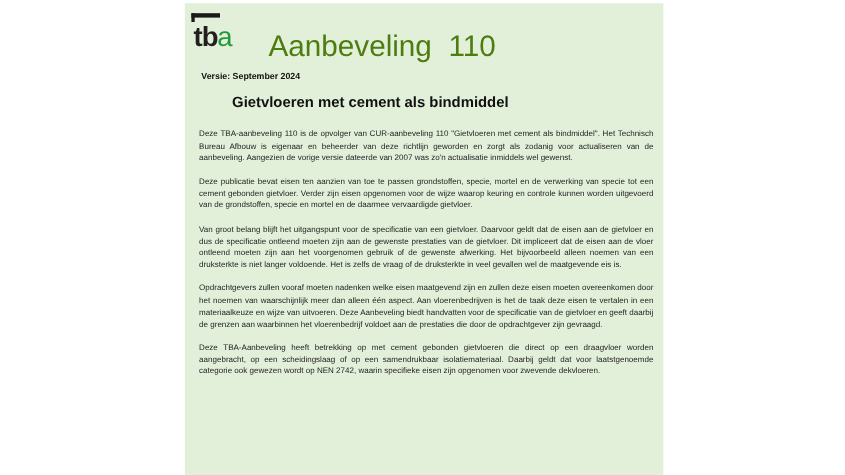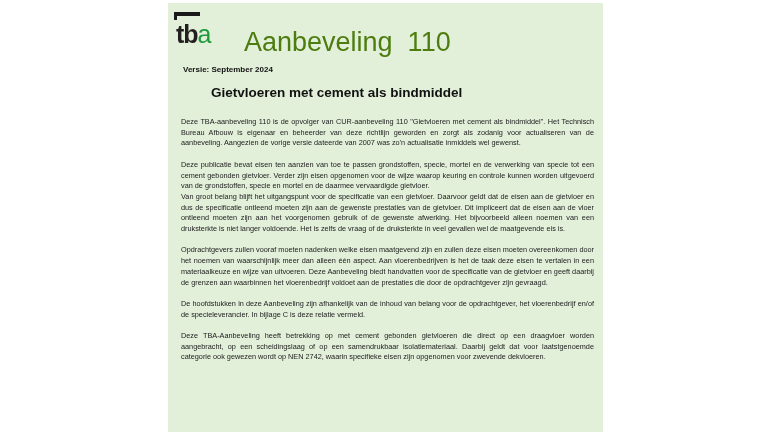--- a/index.html
+++ b/index.html
@@ -23,19 +23,18 @@
   <div class="logo">
     <div class="logo-bar"></div>
     <div class="logo-bar-v"></div>
     <div class="logo-tb"><span>tb</span><span class="logo-a">a</span></div>
   </div>
   <div class="title">Aanbeveling  110</div>
   <div class="version">Versie: September 2024</div>
   <div class="subtitle">Gietvloeren met cement als bindmiddel</div>
   <div class="body">
     <p>Deze TBA-aanbeveling 110 is de opvolger van CUR-aanbeveling 110 "Gietvloeren met cement als bindmiddel". Het Technisch Bureau Afbouw is eigenaar en beheerder van deze richtlijn geworden en zorgt als zodanig voor actualiseren van de aanbeveling. Aangezien de vorige versie dateerde van 2007 was zo'n actualisatie inmiddels wel gewenst.</p>
-    <p style="margin-bottom:0">Deze publicatie bevat eisen ten aanzien van toe te passen grondstoffen, specie, mortel en de verwerking van specie tot een cement gebonden gietvloer. Verder zijn eisen opgenomen voor de wijze waarop keuring en controle kunnen worden uitgevoerd van de grondstoffen, specie en mortel en de daarmee vervaardigde gietvloer.</p>
+    <p style="margin-bottom:12px">Deze publicatie bevat eisen ten aanzien van toe te passen grondstoffen, specie, mortel en de verwerking van specie tot een cement gebonden gietvloer. Verder zijn eisen opgenomen voor de wijze waarop keuring en controle kunnen worden uitgevoerd van de grondstoffen, specie en mortel en de daarmee vervaardigde gietvloer.</p>
     <p>Van groot belang blijft het uitgangspunt voor de specificatie van een gietvloer. Daarvoor geldt dat de eisen aan de gietvloer en dus de specificatie ontleend moeten zijn aan de gewenste prestaties van de gietvloer. Dit impliceert dat de eisen aan de vloer ontleend moeten zijn aan het voorgenomen gebruik of de gewenste afwerking. Het bijvoorbeeld alleen noemen van een druksterkte is niet langer voldoende. Het is zelfs de vraag of de druksterkte in veel gevallen wel de maatgevende eis is.</p>
     <p>Opdrachtgevers zullen vooraf moeten nadenken welke eisen maatgevend zijn en zullen deze eisen moeten overeenkomen door het noemen van waarschijnlijk meer dan alleen één aspect. Aan vloerenbedrijven is het de taak deze eisen te vertalen in een materiaalkeuze en wijze van uitvoeren. Deze Aanbeveling biedt handvatten voor de specificatie van de gietvloer en geeft daarbij de grenzen aan waarbinnen het vloerenbedrijf voldoet aan de prestaties die door de opdrachtgever zijn gevraagd.</p>
-    <p>De hoofdstukken in deze Aanbeveling zijn afhankelijk van de inhoud van belang voor de opdrachtgever, het vloerenbedrijf en/of de specieleverancier. In bijlage C is deze relatie vermeld.</p>
     <p>Deze TBA-Aanbeveling heeft betrekking op met cement gebonden gietvloeren die direct op een draagvloer worden aangebracht, op een scheidingslaag of op een samendrukbaar isolatiemateriaal. Daarbij geldt dat voor laatstgenoemde categorie ook gewezen wordt op NEN 2742, waarin specifieke eisen zijn opgenomen voor zwevende dekvloeren.</p>
   </div>
 </div>
 
 </body></html>

